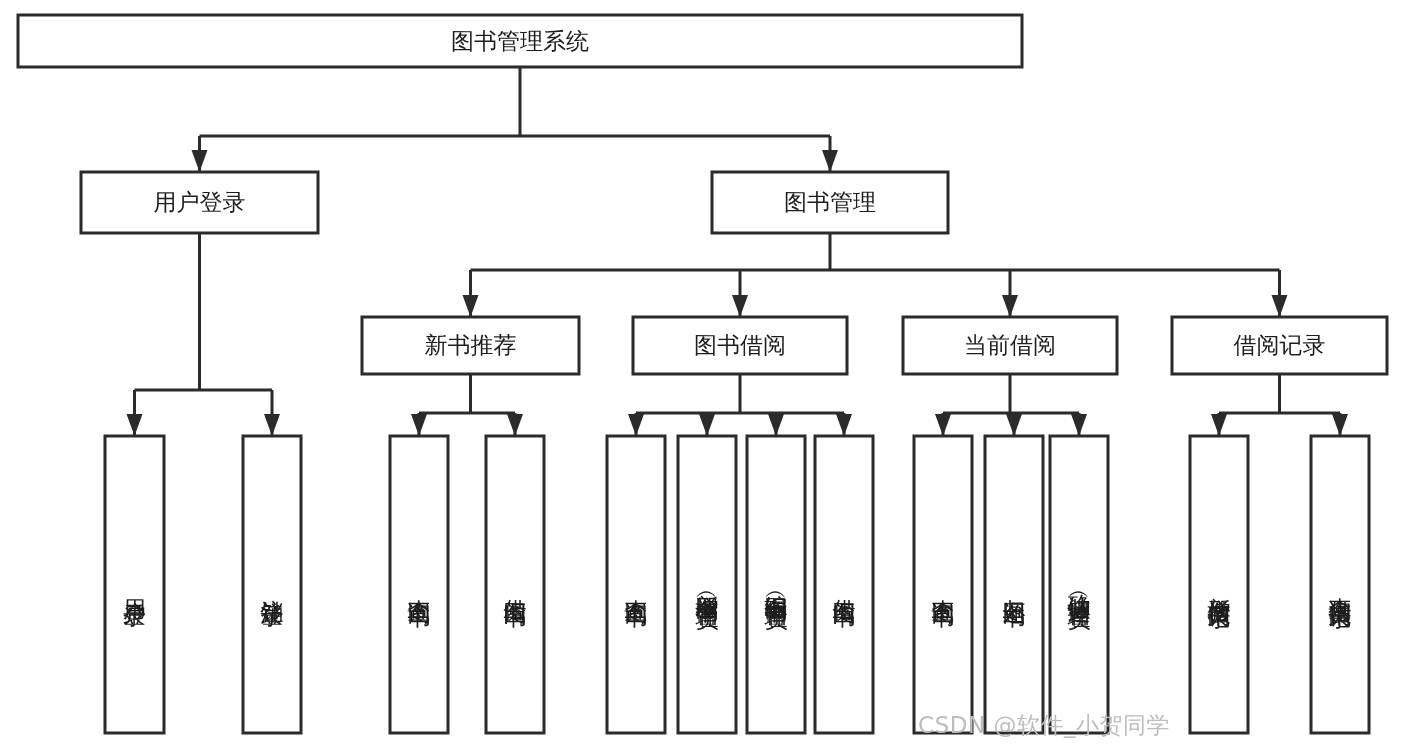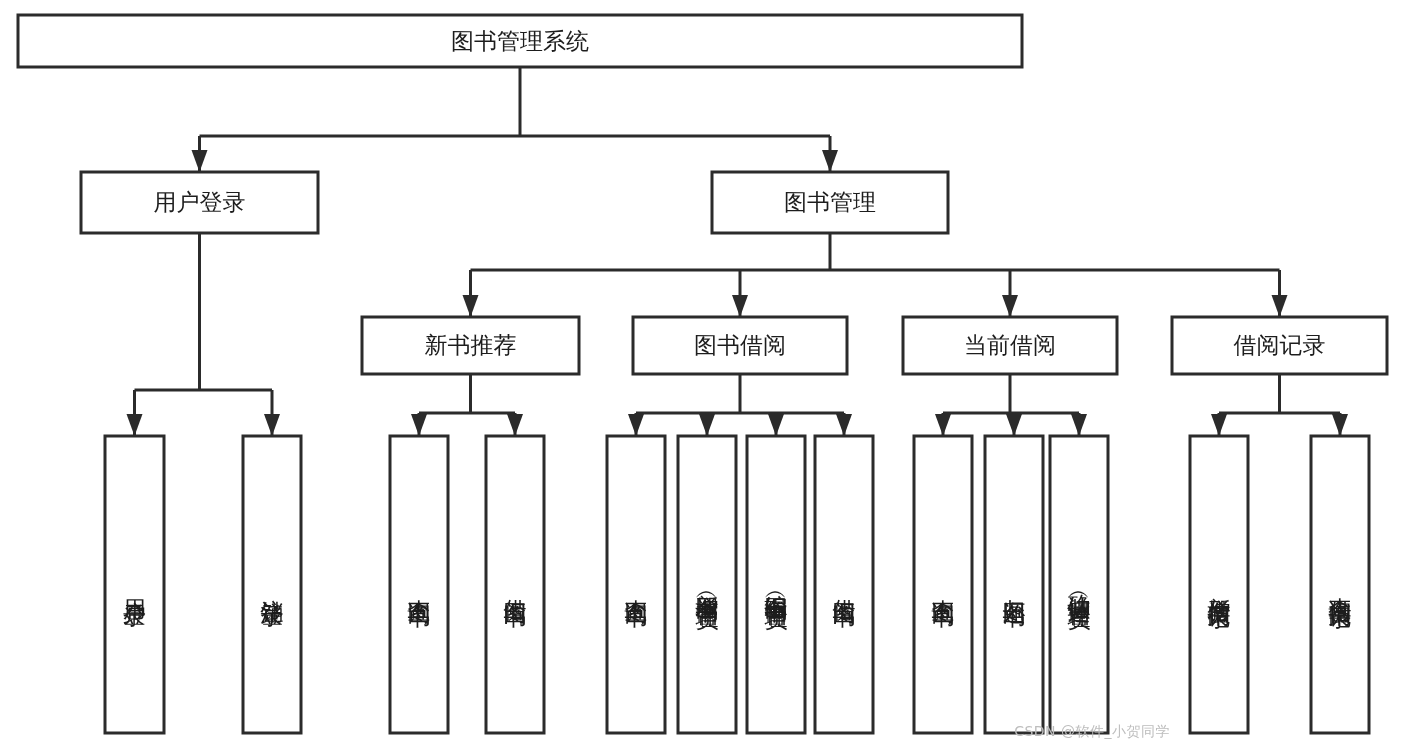--- a/index.html
+++ b/index.html
@@ -65,21 +65,21 @@
     color: #1d1d1d;
     letter-spacing: 2px;
     white-space: nowrap;
     pointer-events: none;
   }
   .watermark {
     position: absolute;
     right: 8px;
     bottom: 6px;
     font-family: "DejaVu Sans", "Liberation Sans", sans-serif;
-    font-size: 14px;
+    font-size: 23px;
     color: #bdbdbd;
     letter-spacing: 0.5px;
     white-space: nowrap;
   }
 </style>
 </head>
 <body>
 
 <div id="diagram-root">
 

